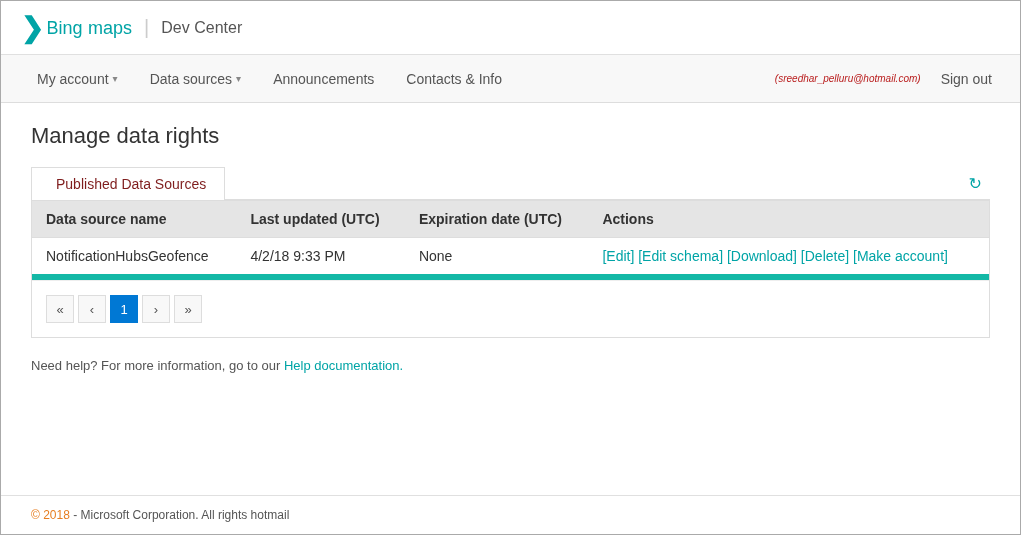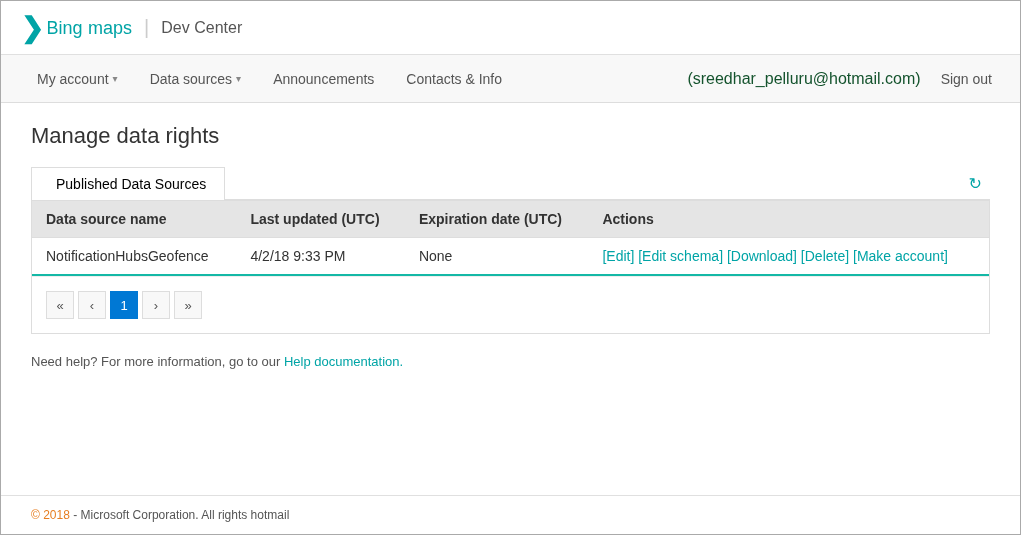--- a/index.html
+++ b/index.html
@@ -78,23 +78,24 @@
       cursor: pointer;
       font-size: 14px;
       white-space: nowrap;
     }
     .nav-item .arrow {
       margin-left: 4px;
       font-size: 10px;
       color: #888;
     }
     .nav-email {
-      color: #14532d;
-      font-size: 16px;
+      color: #b91c1c;
+      font-size: 10px;
       padding: 0 12px;
+      font-style: italic;
     }
     .nav-signout {
       color: #555;
       font-size: 14px;
       cursor: pointer;
       padding: 0 8px;
       text-align: right;
     }
 
     
@@ -115,21 +116,21 @@
       font-size: 14px;
       color: #555;
       border: 1px solid transparent;
       border-bottom: none;
       margin-bottom: -1px;
       background: #f8f8f8;
     }
     .tab.active {
       background: #fff;
       border-color: #ddd;
-      color: #000000;
+      color: #7f1d1d;
       font-weight: 500;
       padding-left: 24px;
     }
     .tab-inactive {
       color: #00a4a6;
     }
     .tab-refresh {
       margin-left: auto;
       color: #00a4a6;
       cursor: pointer;
@@ -163,21 +164,21 @@
       background: #e5e5e5;
       border-bottom: 1px solid #ddd;
     }
     thead th {
       text-align: left;
       padding: 10px 14px;
       font-weight: 600;
       color: #333;
     }
     tbody tr {
-      border-bottom: 2px solid #14b8a6;
+      border-bottom: 6px solid #14b8a6;
     }
     tbody td {
       padding: 10px 14px;
       color: #333;
       vertical-align: top;
     }
     .actions-cell a {
       color: #00a4a6;
       text-decoration: none;
       margin-right: 0;

